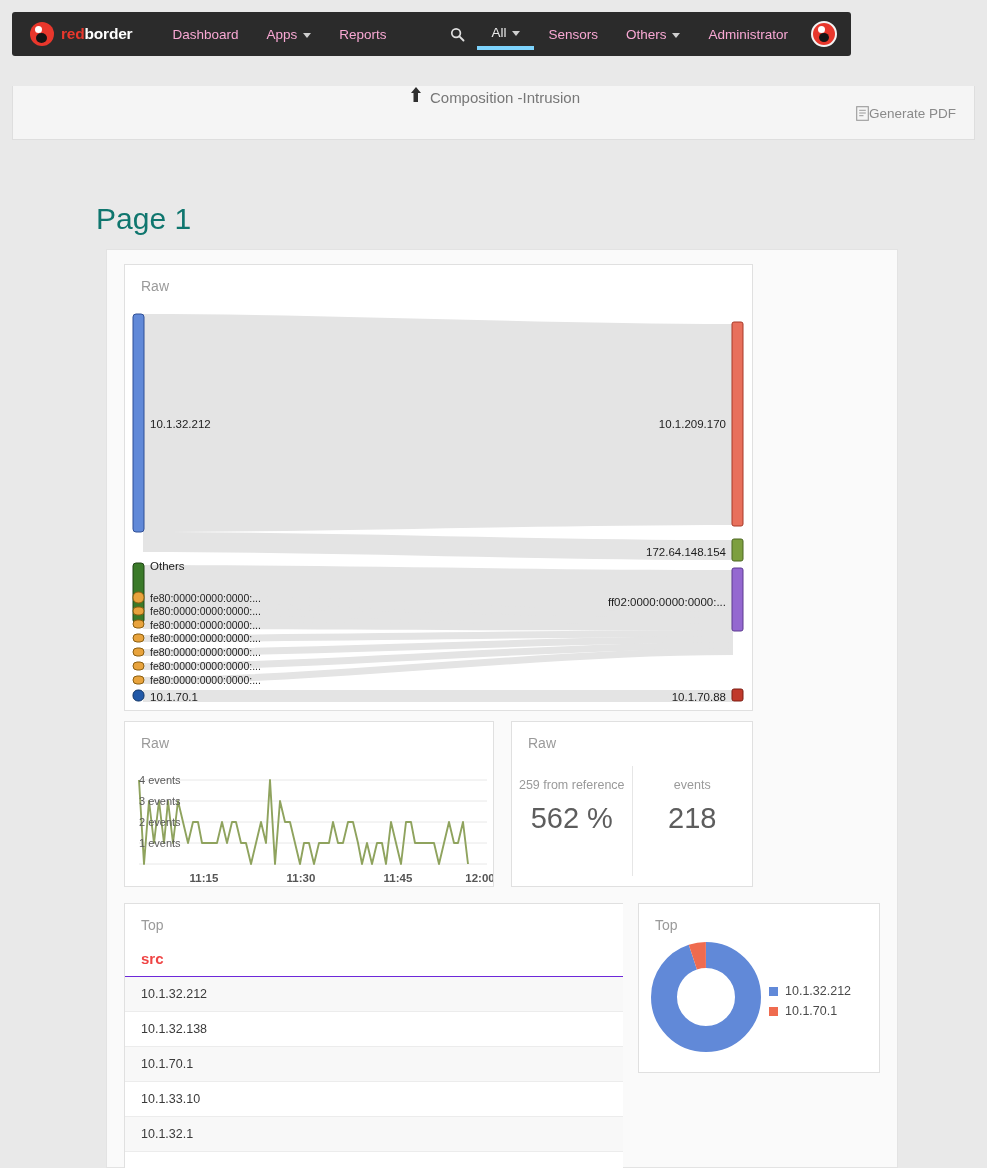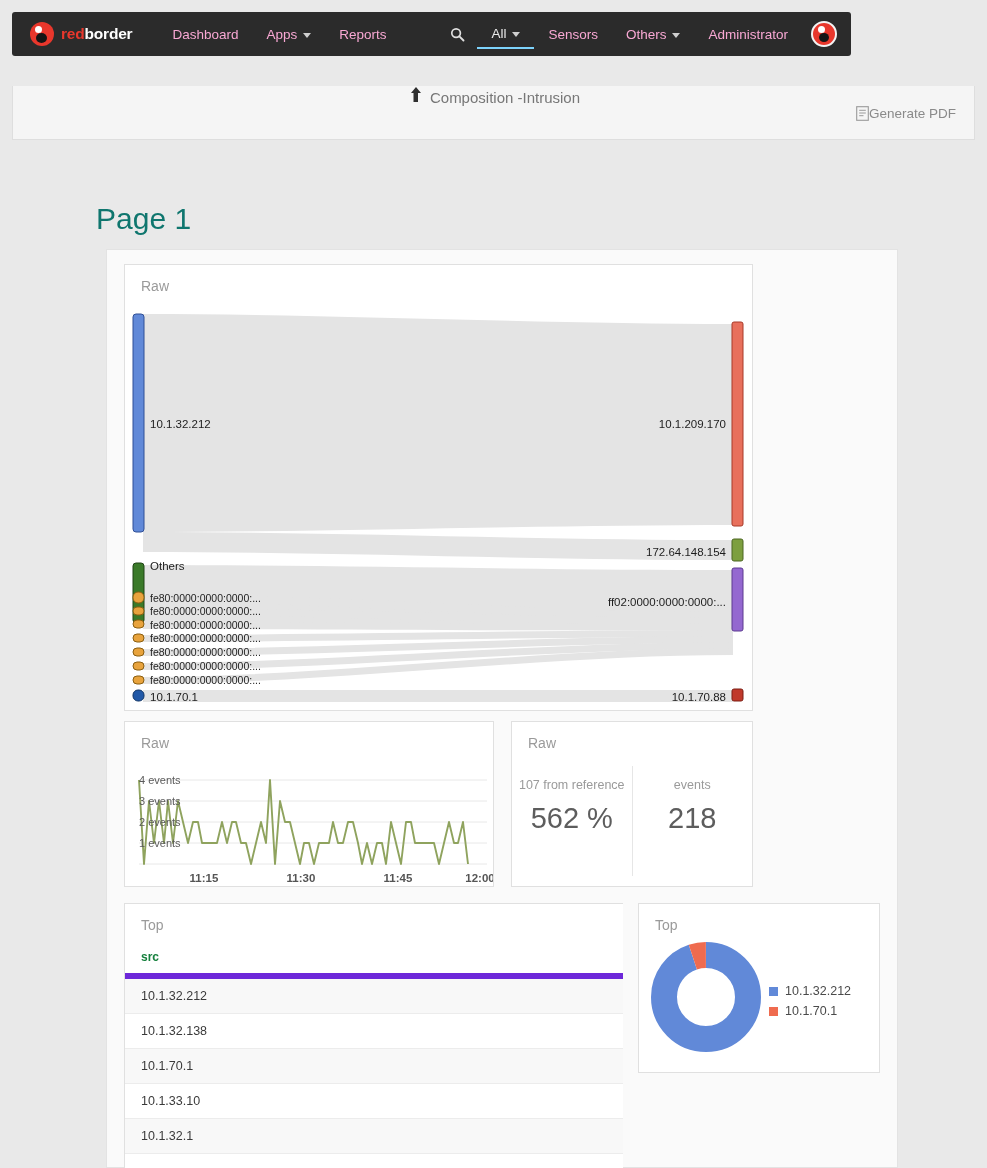--- a/index.html
+++ b/index.html
@@ -46,21 +46,21 @@
   .caret {
     width: 0; height: 0; display: inline-block;
     border-left: 4px solid transparent;
     border-right: 4px solid transparent;
     border-top: 5px solid #cfcfcf;
     position: relative; top: 1px;
   }
   .nav-right { margin-left: auto; display: flex; align-items: center; }
   .nav-item.active {
     color: #e8e8e8;
-    border-bottom: 2px solid #7dd3fc;
+    border-bottom: 4px solid #7dd3fc;
     text-align: right;
   }
   .search-ico { padding: 6px 12px; cursor: pointer; display:flex; align-items:center;}
   .avatar {
     width: 26px; height: 26px; border-radius: 50%;
     background: #e8372c; margin-left: 9px; position: relative; flex:none;
     border: 2px solid #f3f3f3;
   }
   .avatar::before {
     content: ""; position: absolute; left: 5px; top: 3px;
@@ -140,23 +140,23 @@
     position: absolute; left: 17px; top: 653px;
     width: 499px; height: 266px; overflow: hidden;
   }
   .tbl-panel {
     position: absolute; left: 0; top: 0;
     width: 640px; height: 266px;
     background: #fff; border: 1px solid #e0e0e0;
   }
   table.dt { width: 100%; border-collapse: collapse; margin-top: 8px; }
   table.dt th {
-    font-size: 12px; color: #15803d; font-weight: bold;
+    font-size: 15px; color: #ef4444; font-weight: bold;
     text-align: left; padding: 9px 16px 9px 16px;
-    border-bottom: 6px solid #6d28d9;
+    border-bottom: 1px solid #6d28d9;
   }
   table.dt th.num, table.dt td.num { text-align: right; }
   table.dt td {
     font-size: 12.5px; color: #3a3a3a;
     padding: 10px 16px; border-bottom: 1px solid #ececec;
   }
   table.dt tbody tr:nth-child(odd) { background: #f8f8f8; }
   table.dt tbody tr:nth-child(even) { background: #ffffff; }
 
   
@@ -330,21 +330,21 @@
         <text class="ts-xlab" x="273" y="124">11:45</text>
         <text class="ts-xlab" x="355" y="124">12:00</text>
       </g>
     </svg>
   </div>
 
   <div class="panel met-panel">
     <div class="panel-title">Raw</div>
     <div class="met-row">
       <div class="met-cell">
-        <div class="met-sub">107 from reference</div>
+        <div class="met-sub">259 from reference</div>
         <div class="met-big">562 %</div>
       </div>
       <div class="met-cell">
         <div class="met-sub">events</div>
         <div class="met-big">218</div>
       </div>
     </div>
   </div>
 
   <div class="tbl-clip">

